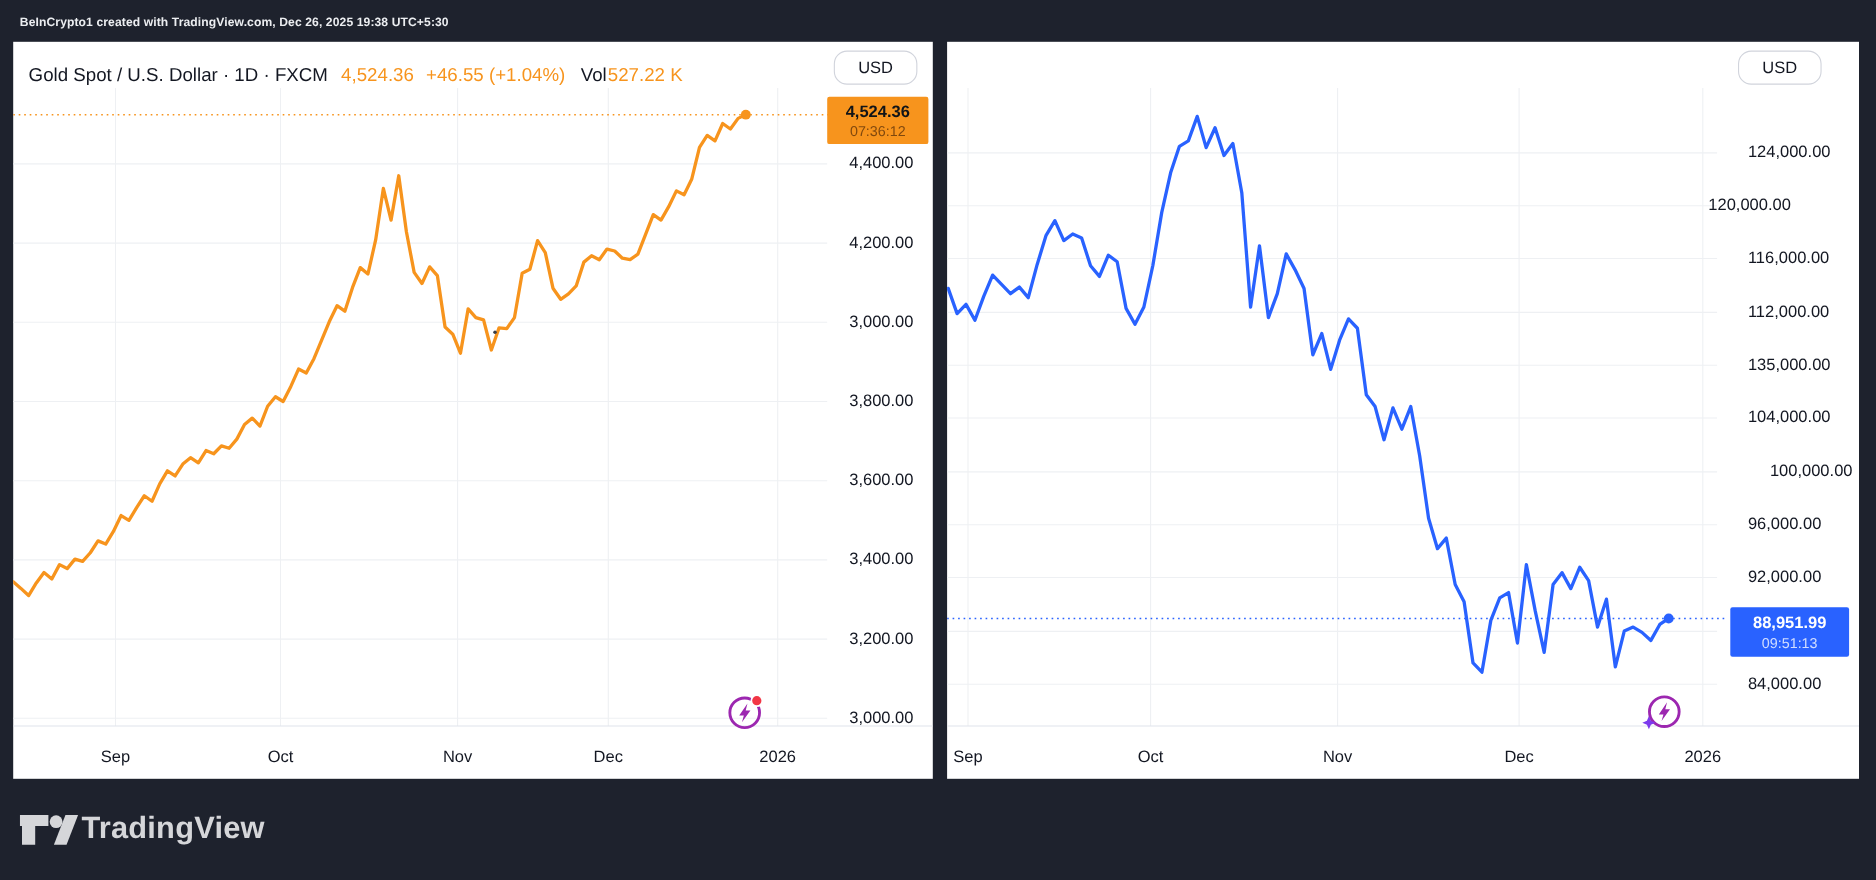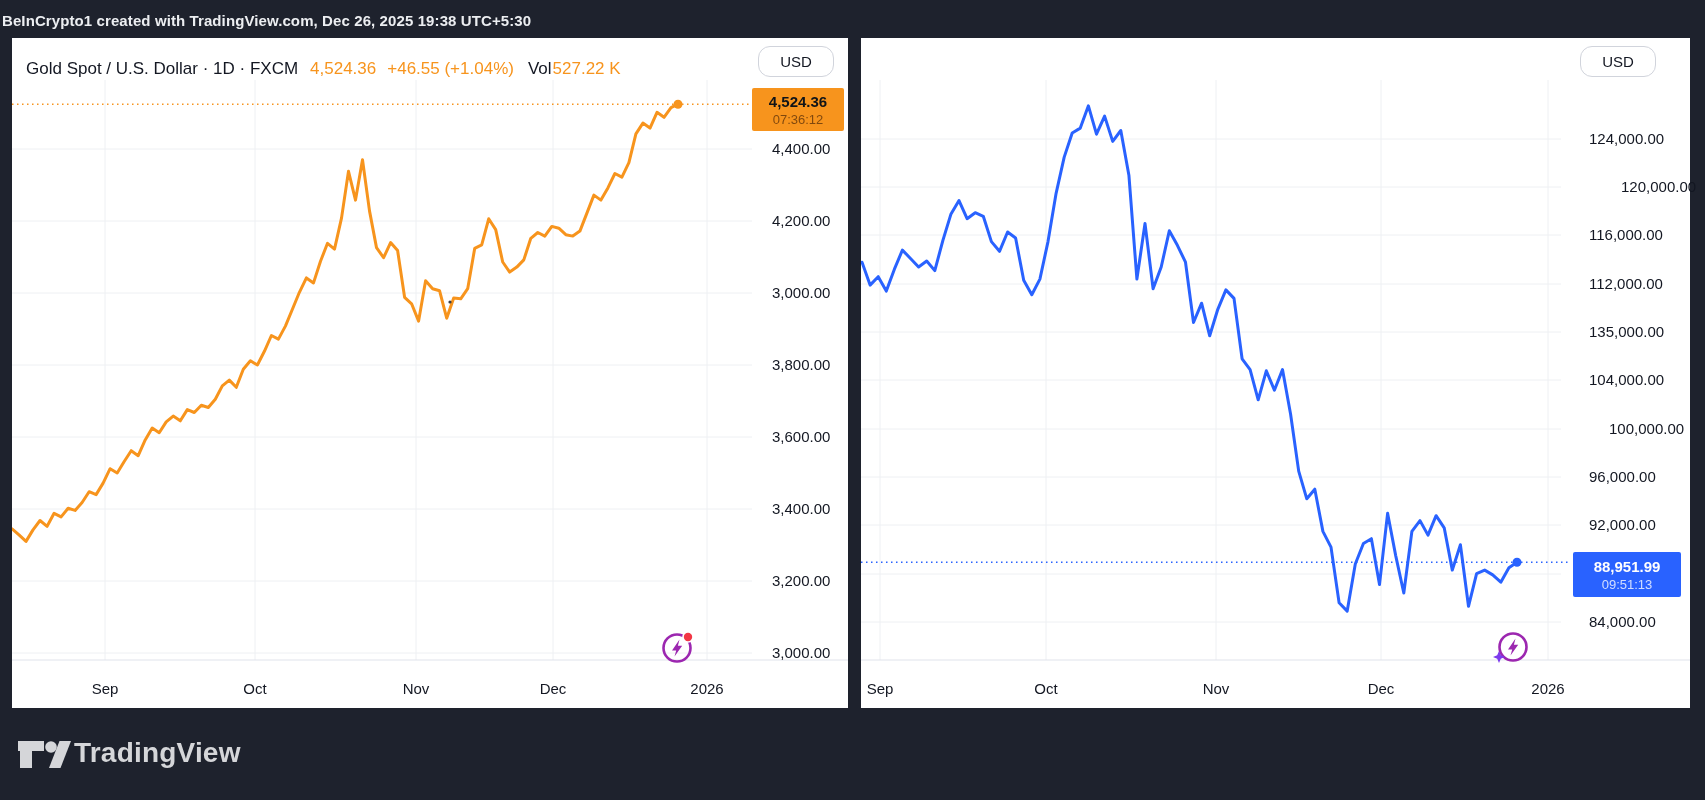--- a/index.html
+++ b/index.html
@@ -3,22 +3,22 @@
 <meta charset="utf-8">
 <style>
   html,body{margin:0;padding:0;}
   body{
     width:1705px;height:800px;position:relative;overflow:hidden;
     background:#1e222d;
     font-family:"Liberation Sans", sans-serif;
     -webkit-font-smoothing:antialiased;
   }
   .topbar{
-    position:absolute;left:2px;top:9px;height:24px;line-height:24px;
-    color:#eceef1;font-size:15px;font-weight:bold;letter-spacing:.1px;
+    position:absolute;left:18px;top:9px;height:24px;line-height:24px;
+    color:#eceef1;font-size:11px;font-weight:bold;letter-spacing:.1px;
   }
   .panel{
     position:absolute;top:38px;height:670px;background:#ffffff;
   }
   #panel-left{left:12px;width:836px;}
   #panel-right{left:861px;width:829px;}
   .panel svg.chart{position:absolute;left:0;top:0;pointer-events:none;}
   .hdr{
     position:absolute;left:14px;top:16px;height:30px;line-height:30px;
     font-size:17px;color:#131722;font-weight:500;white-space:nowrap;
@@ -146,21 +146,21 @@
       <polyline points="1.0,224.2 9.1,247.1 17.2,238.7 25.3,253.1 33.3,231.4 41.4,212.1 49.5,220.5 57.6,229.0 65.7,223.0 73.8,232.6 81.9,202.4 90.0,175.9 98.0,162.6 106.1,180.7 114.2,174.7 122.3,178.3 130.4,203.6 138.5,213.3 146.6,194.0 154.6,200.0 162.7,242.3 170.8,256.8 178.9,241.1 187.0,203.6 195.1,155.3 203.2,119.1 211.2,95.0 219.3,90.1 227.4,67.8 235.5,96.2 243.6,78.1 251.7,103.4 259.8,92.5 267.9,137.2 275.9,241.1 284.0,185.5 292.1,250.7 300.2,229.0 308.3,192.8 316.4,207.3 324.5,224.2 332.5,284.5 340.6,265.2 348.7,297.8 356.8,271.3 364.9,251.9 373.0,260.4 381.1,320.8 389.1,331.6 397.2,361.8 405.3,332.8 413.4,352.2 421.5,331.6 429.6,376.3 437.7,433.1 445.8,460.8 453.8,451.2 461.9,493.4 470.0,509.1 478.1,564.7 486.2,573.1 494.3,526.0 502.4,505.5 510.4,500.7 518.5,546.6 526.6,475.3 534.7,517.6 542.8,555.0 550.9,493.4 559.0,482.6 567.0,497.1 575.1,477.7 583.2,489.8 591.3,532.1 599.4,506.7 607.5,568.3 615.6,535.7 623.7,532.1 631.7,536.9 639.8,544.2 647.9,529.7 656.0,524.2" fill="none" stroke="#2962ff" stroke-width="3" stroke-linejoin="round" stroke-linecap="round"></polyline>
       <circle cx="656" cy="524.20472075" r="4.5" fill="#2962ff"></circle>
     </svg>
   <div class="usd-btn">USD</div>
   <div class="price-badge" id="badge-right">
     <span class="l1">88,951.99</span>
     <span class="l2">09:51:13</span>
   </div>
   <div id="ylabels-right">
       <div class="y-label" style="left: 728px; top: 91px;">124,000.00</div>
-      <div class="y-label" style="left: 760px; top: 139px; text-align: center;">120,000.00</div>
+      <div class="y-label" style="left: 692px; top: 139px; text-align: center;">120,000.00</div>
       <div class="y-label" style="left: 728px; top: 187px;">116,000.00</div>
       <div class="y-label" style="left: 728px; top: 236px;">112,000.00</div>
       <div class="y-label" style="left: 728px; top: 284px;">135,000.00</div>
       <div class="y-label" style="left: 728px; top: 332px;">104,000.00</div>
       <div class="y-label" style="left: 748px; top: 381px;">100,000.00</div>
       <div class="y-label" style="left: 728px; top: 429px;">96,000.00</div>
       <div class="y-label" style="left: 728px; top: 477px;">92,000.00</div>
       <div class="y-label" style="left: 728px; top: 574px;">84,000.00</div>
     </div>
   <div id="dates-right">

